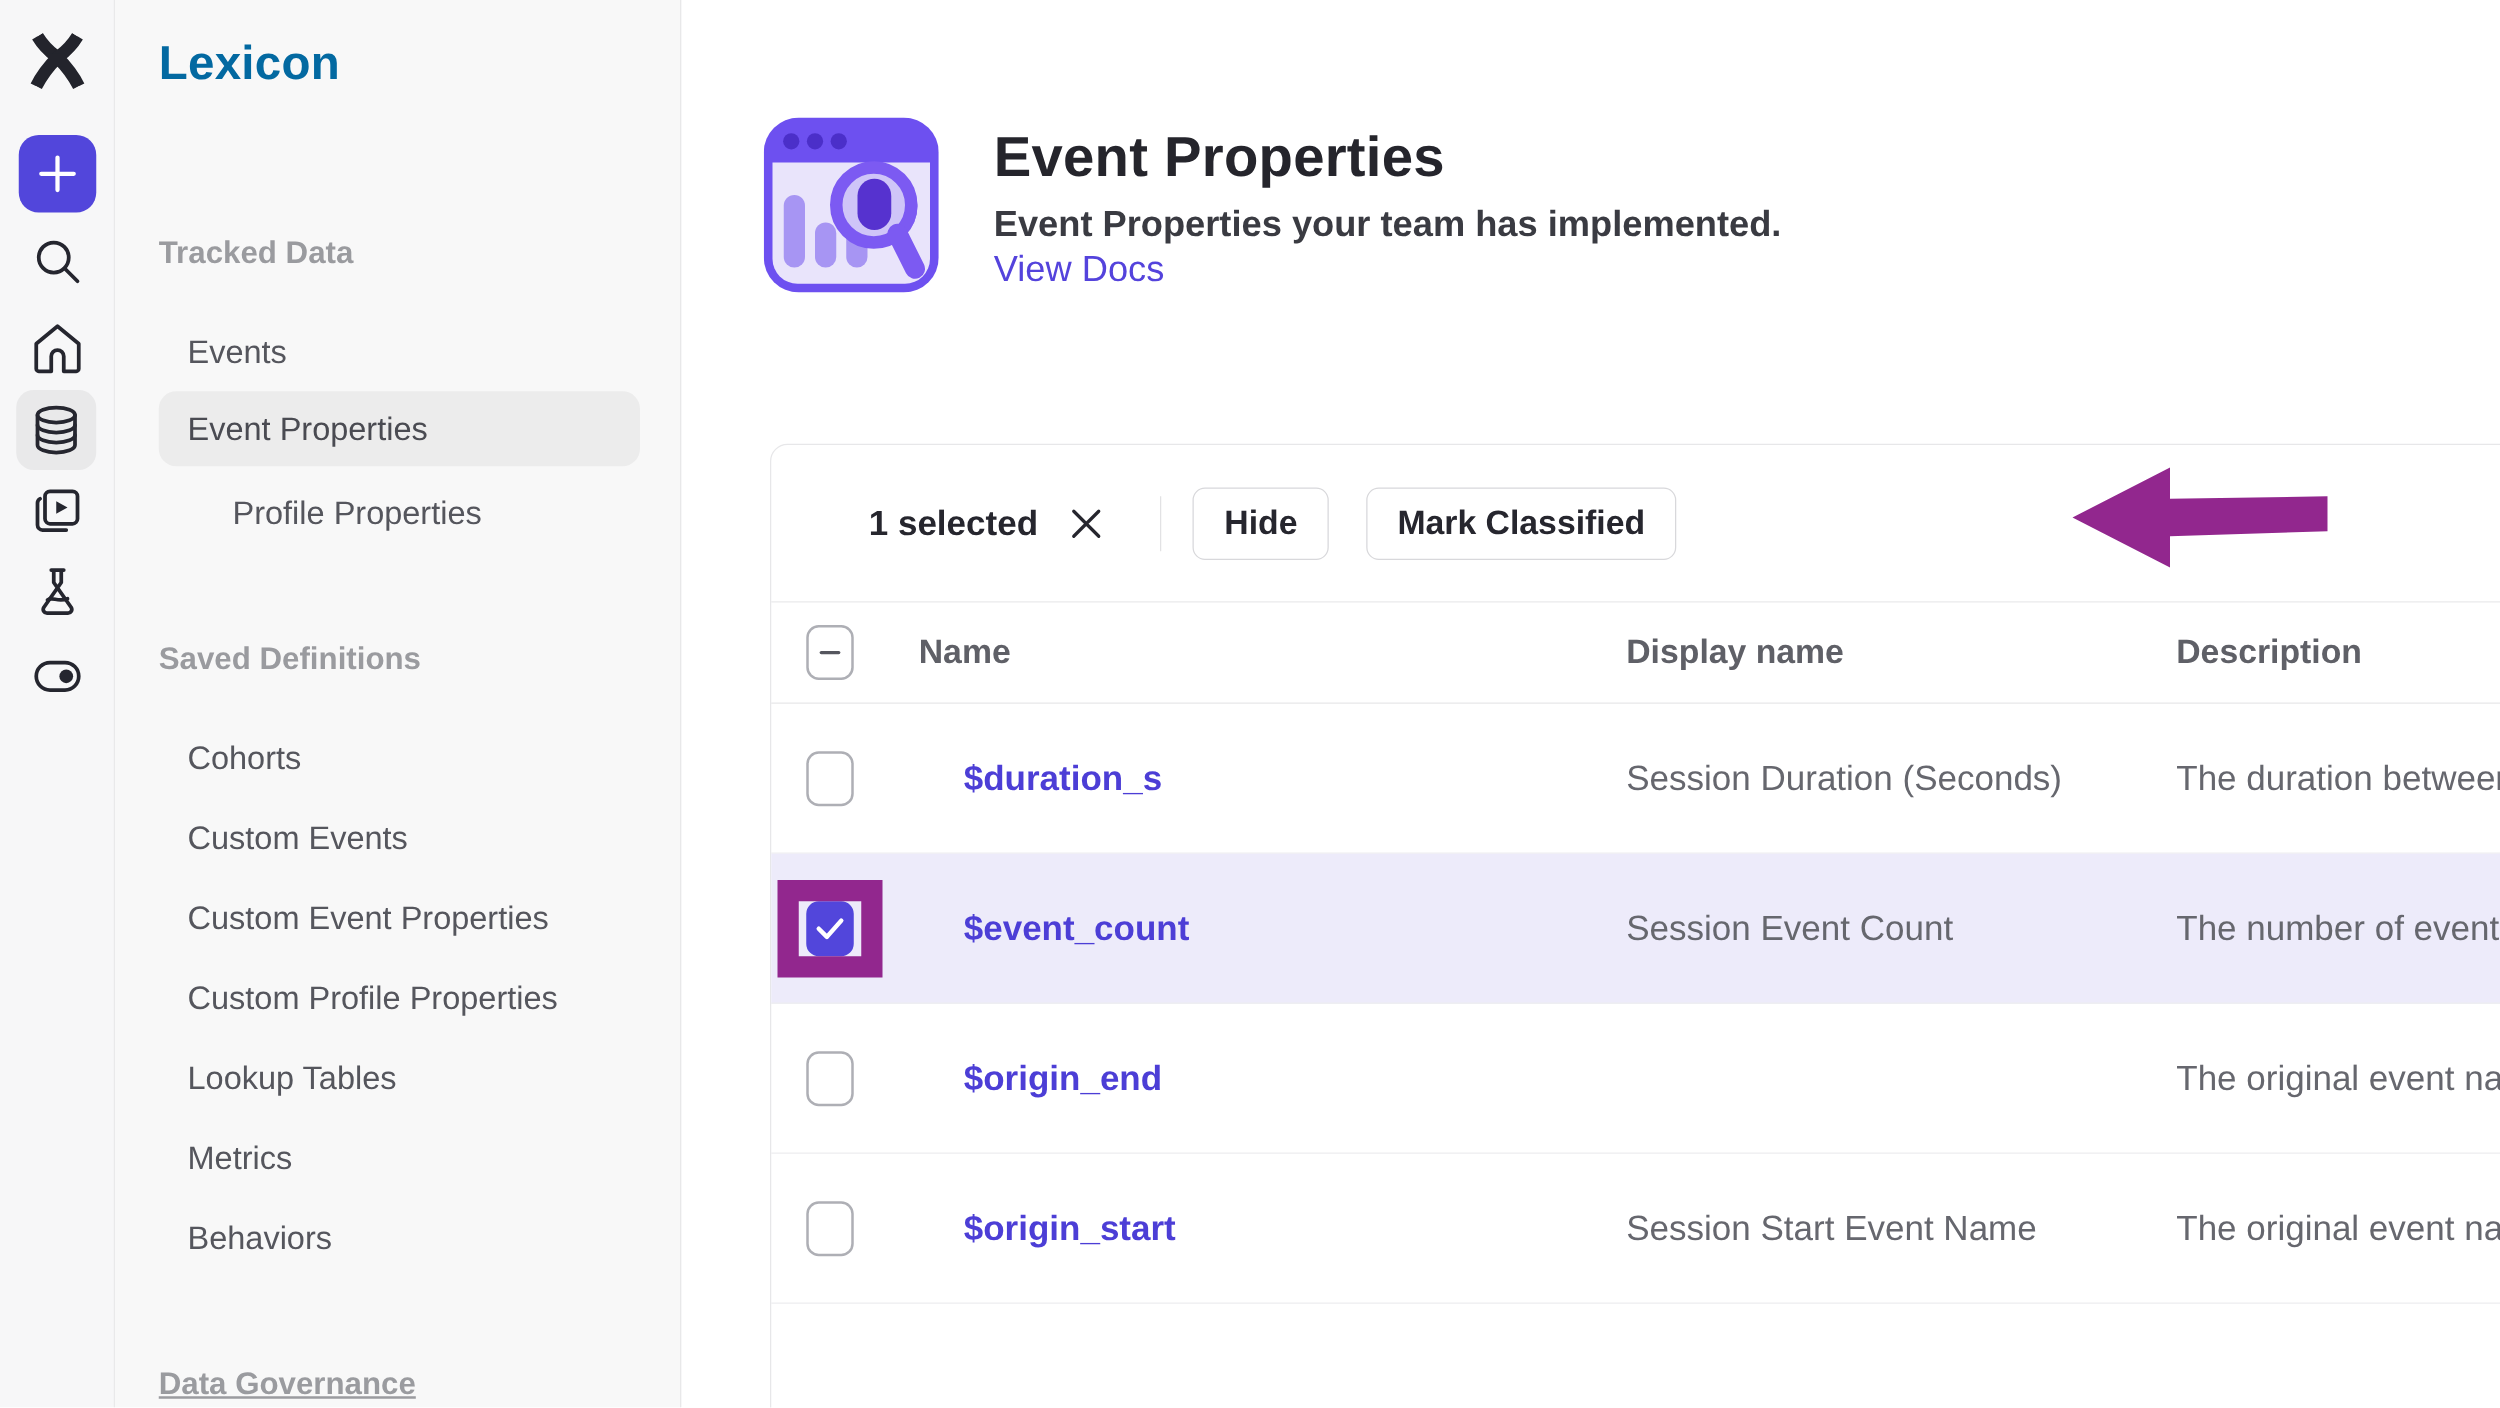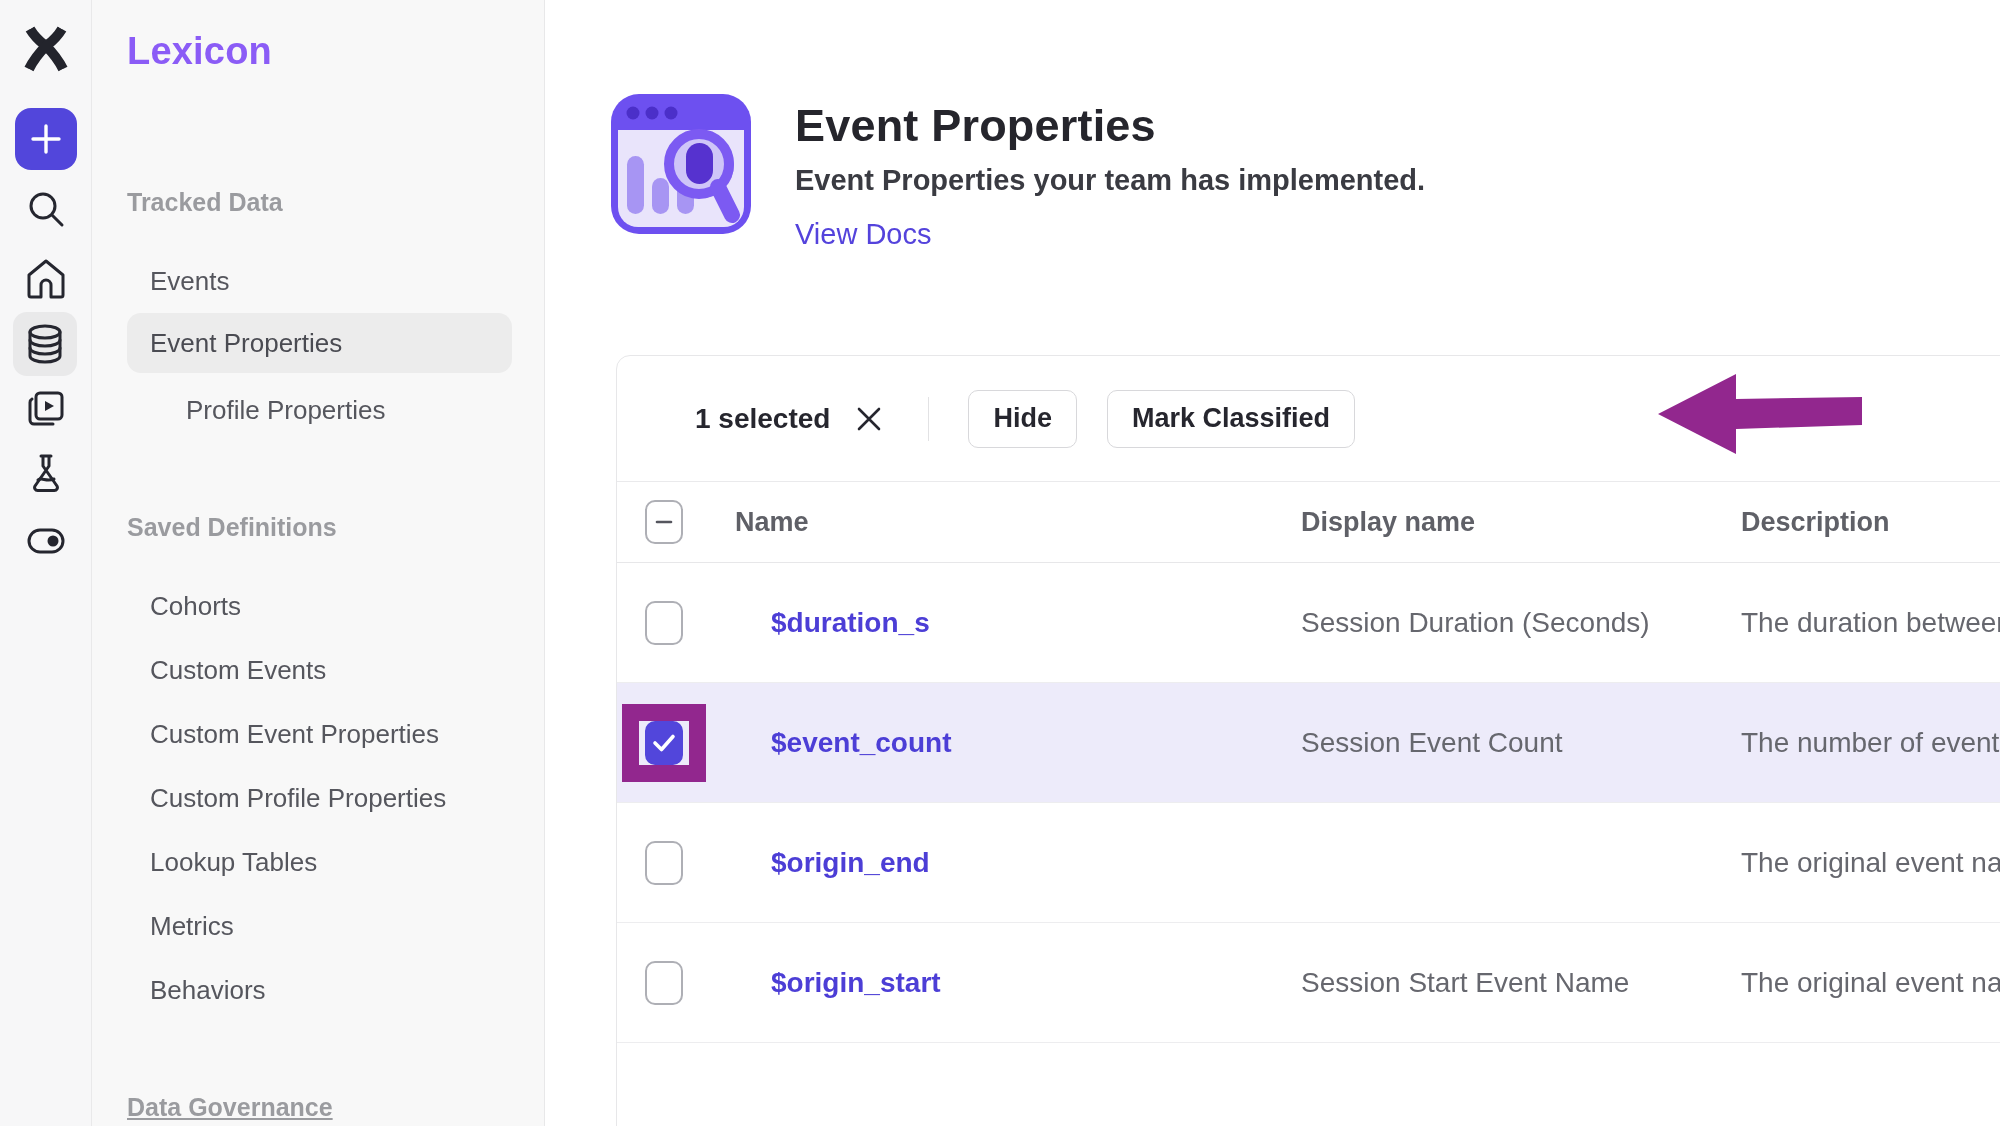--- a/index.html
+++ b/index.html
@@ -23,21 +23,21 @@
   .rail-db-wrap{ left:13px; top:312px; width:64px; height:64px; border-radius:14px; background:#e9e9ea; }
   .rail-video  { left:27px; top:390px; width:38px; height:38px; }
   .rail-flask  { left:27px; top:452px; width:38px; height:40px; }
   .rail-toggle { left:27px; top:526px; width:38px; height:30px; }
 
   
   .sidebar {
     position:absolute; left:92px; top:0; width:453px; height:1126px;
     background:#f8f8f8; border-right:1px solid #e8e8e9; z-index:2;
   }
-  .sb-title { position:absolute; left:35px; top:30px; font-size:38px; font-weight:700; color:#8b5cf6; letter-spacing:.2px; }
+  .sb-title { position:absolute; left:35px; top:30px; font-size:38px; font-weight:700; color:#0369a1; letter-spacing:.2px; }
   .sb-header { position:absolute; left:35px; font-size:25px; font-weight:700; color:#9a9b9f; }
   .sb-item { position:absolute; left:58px; font-size:26px; color:#55565d; line-height:30px; cursor:pointer; }
   .sb-pill {
     position:absolute; left:35px; top:313px; width:385px; height:60px;
     background:#ececec; border-radius:14px; cursor:pointer;
     display:flex; align-items:center; padding-left:23px;
     font-size:26px; color:#4a4b52;
   }
   .sb-hdr-tracked { top:188px; }
   .sb-it-events   { top:266px; }
@@ -49,41 +49,41 @@
   .sb-it-cpp      { top:783px; }
   .sb-it-lookup   { top:847px; }
   .sb-it-metrics  { top:911px; }
   .sb-it-behaviors{ top:975px; }
   .sb-hdr-gov     { top:1093px;text-decoration:underline; }
 
   
   .page-icon { position:absolute; left:611px; top:94px; width:140px; height:140px; }
   .page-title { position:absolute; left:795px; top:100px; font-size:45px; font-weight:700; color:#25252c; letter-spacing:.2px; }
   .page-subtitle { position:absolute; left:795px; top:164px; font-size:29px; color:#3a3b42;font-weight:bold; }
-  .page-link { position:absolute; left:795px; top:218px; font-size:29px; font-weight:500; color:#5443dc; cursor:pointer; }
+  .page-link { position:absolute; left:795px; top:200px; font-size:29px; font-weight:500; color:#5443dc; cursor:pointer; }
 
   
   .card {
     position:absolute; left:616px; top:355px; width:1425px; height:790px;
     background:#fff; border:1px solid #e7e7e9; border-radius:14px;
   }
   .toolbar {
     position:absolute; left:0; top:0; width:100%; height:126px;
     border-bottom:1px solid #eaeaec;
     display:flex; align-items:center; padding-left:78px;
   }
   .tb-selected { font-size:28px; font-weight:700; color:#26262e; }
   .tb-close { margin-left:26px; width:26px; height:26px; cursor:pointer; flex:none; }
   .tb-divider { margin-left:46px; width:1px; height:44px; background:#e2e2e4; flex:none; }
   .tb-btn {
     height:58px; border:1px solid #d8d8db; border-radius:10px; background:#fff;
     font-family:inherit; font-size:27px; font-weight:600; color:#26262e;
     padding:0 24px; cursor:pointer; flex:none;
   }
-  .tb-hide { margin-left:39px;text-align:right; }
+  .tb-hide { margin-left:25px;text-align:right; }
   .tb-map  { margin-left:30px; }
   .tb-mark { margin-left:30px; }
 
   .thead {
     position:absolute; left:0; top:126px; width:100%; height:81px;
     border-bottom:1px solid #e7e7e9;
   }
   .th { position:absolute; top:50%; transform:translateY(-50%); font-size:27px; font-weight:600; color:#5f6067; white-space:nowrap; }
   .col-name { left:118px; } .col-display { left:684px; } .col-desc { left:1124px; }
 

